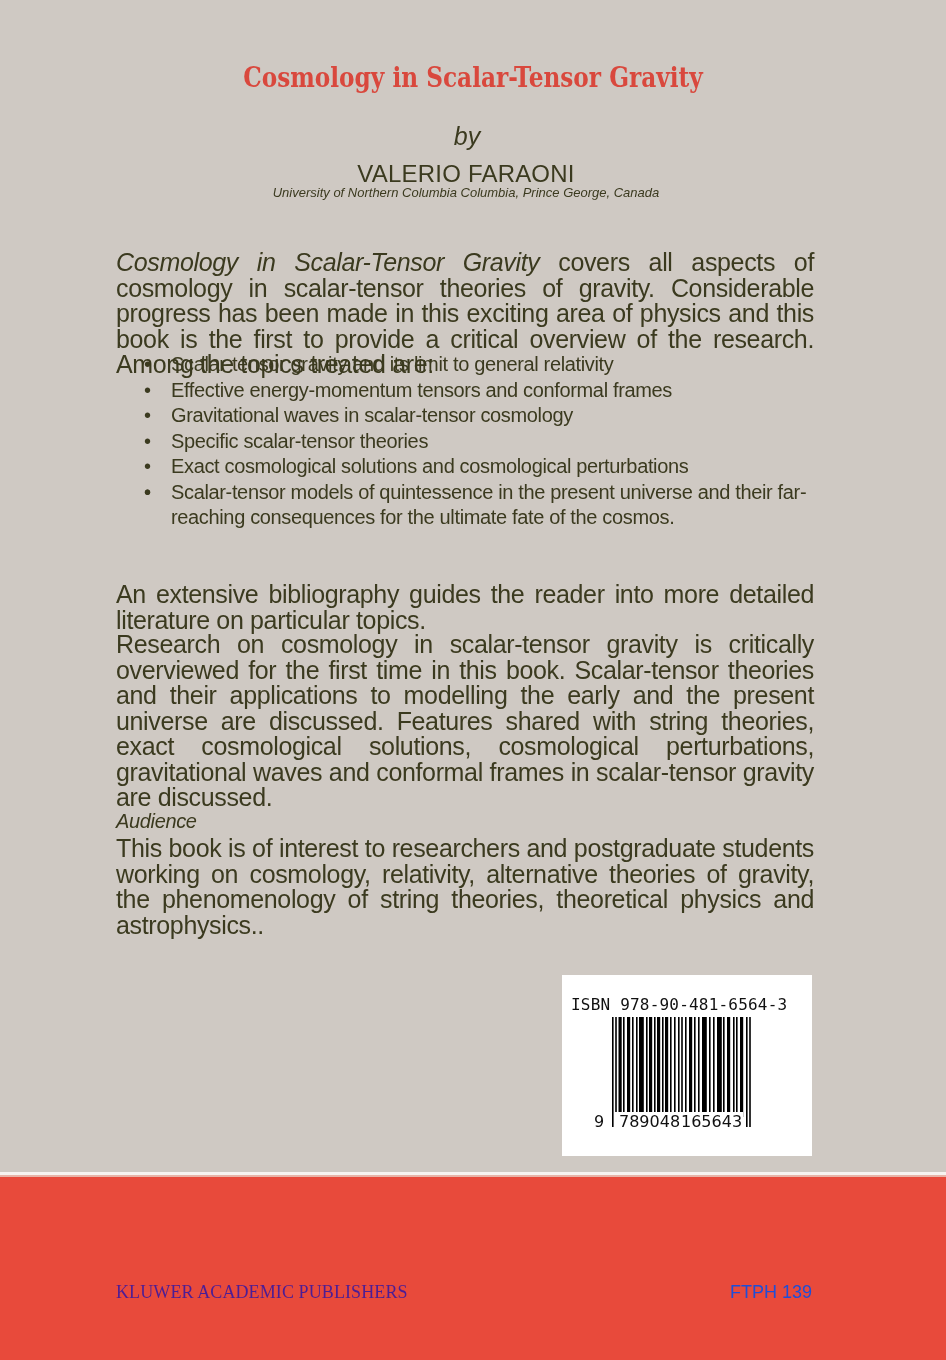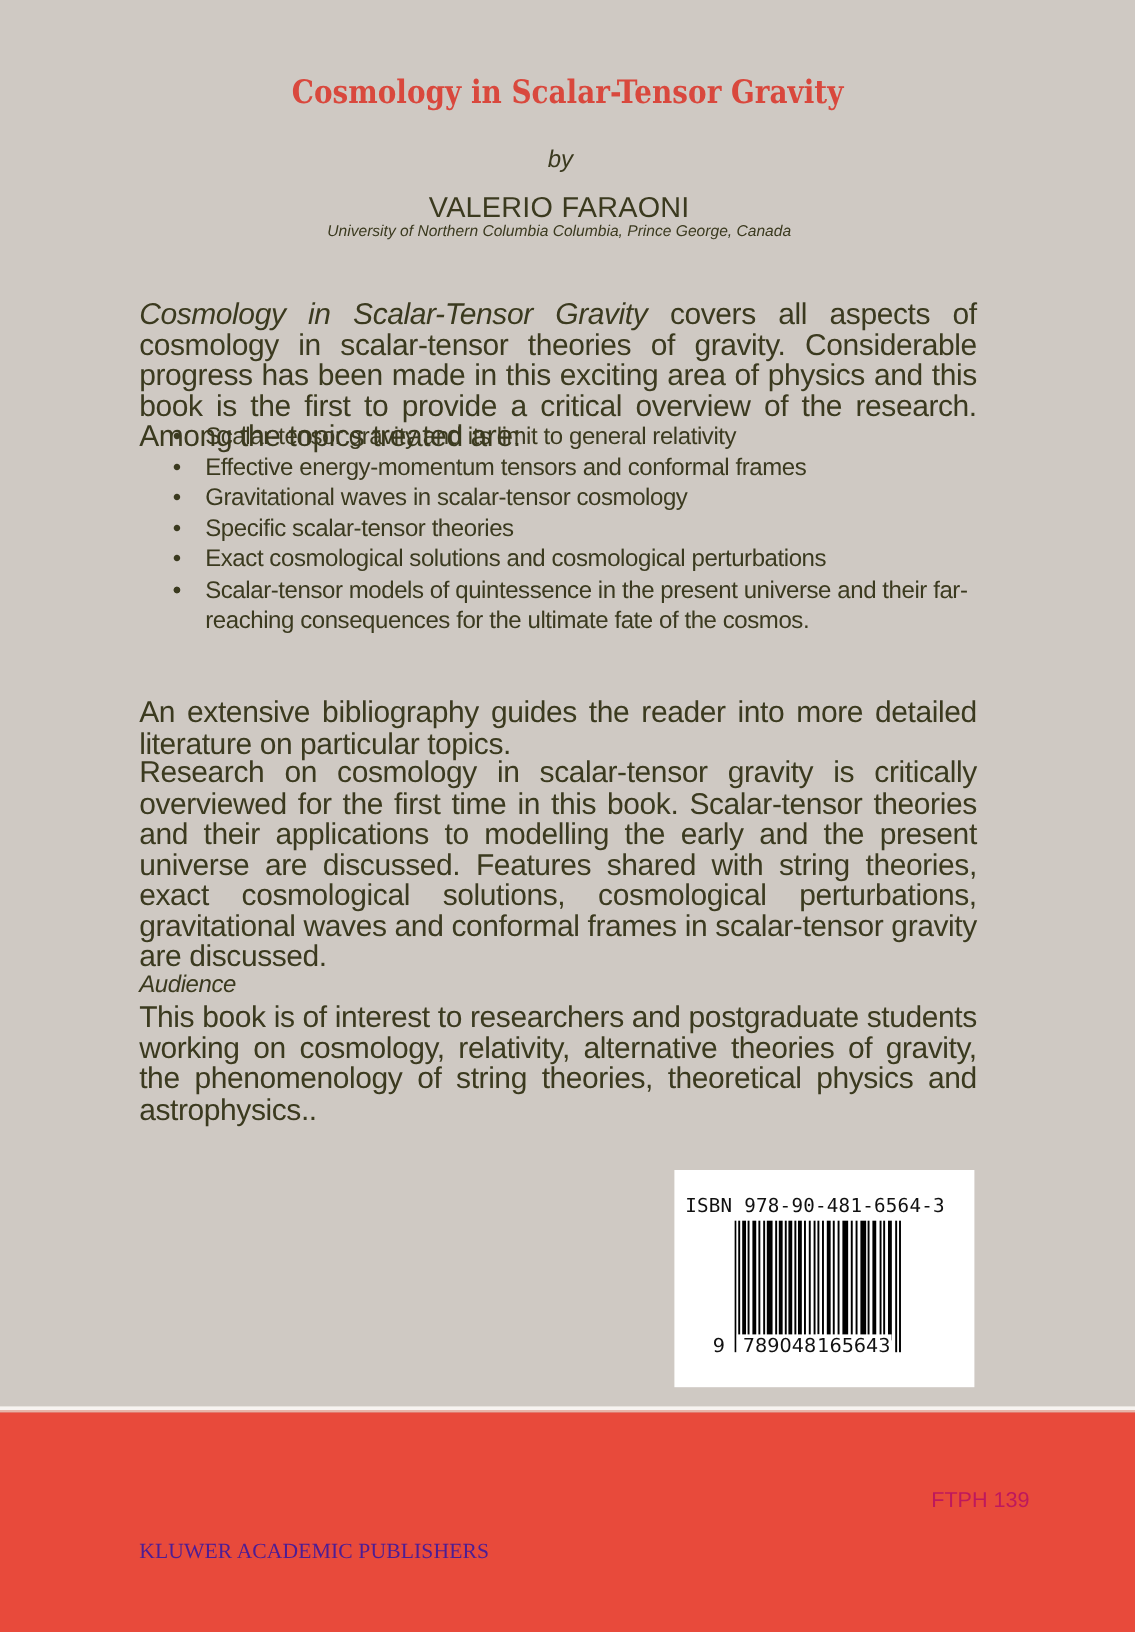--- a/index.html
+++ b/index.html
@@ -9,21 +9,21 @@
     font-family: "Liberation Sans", sans-serif;
     color: #3b3a1f;
   }
   .title {
     position: absolute; left: 0; width: 946px; top: 62px; text-align: center;
     font-family: "DejaVu Serif", serif; font-weight: bold; font-size: 27px;
     color: #d9483d; letter-spacing: 0px; transform: scaleX(0.86); transform-origin: center;
   }
   .by {
     position: absolute; left: 0; width: 934px; top: 122px; text-align: center;
-    font-style: italic; font-size: 20px; color: #3b3a1f;
+    font-style: italic; font-size: 25px; color: #3b3a1f;
   }
   .author {
     position: absolute; left: 0; width: 932px; top: 160px; text-align: center;
     font-size: 24px; color: #3b3a1f; letter-spacing: 0.2px;
   }
   .affil {
     position: absolute; left: 0; width: 932px; top: 185px; text-align: center;
     font-style: italic; font-size: 13px; color: #3b3a1f;
   }
   .body-text {
@@ -71,21 +71,21 @@
   .footer {
     position: absolute; left: 0; top: 1177px; width: 946px; height: 183px;
     background: #e84a3b;
   }
   .publisher {
     position: absolute; left: 116px; top: 1282px; font-size: 18px; color: #4c1d95;
     letter-spacing: 0.1px;
     font-family: Liberation Serif, serif;
   }
   .series {
-    position: absolute; left: 730px; top: 1240px; font-size: 18px; color: #be185d; margin-left: 46px;
+    position: absolute; left: 730px; top: 1282px; font-size: 18px; color: #1d4ed8;
   }
 </style>
 </head>
 <body>
 
 <div class="title">Cosmology in Scalar-Tensor Gravity</div>
 <div class="by">by</div>
 <div class="author">VALERIO FARAONI</div>
 <div class="affil">University of Northern Columbia Columbia, Prince George, Canada</div>
 

